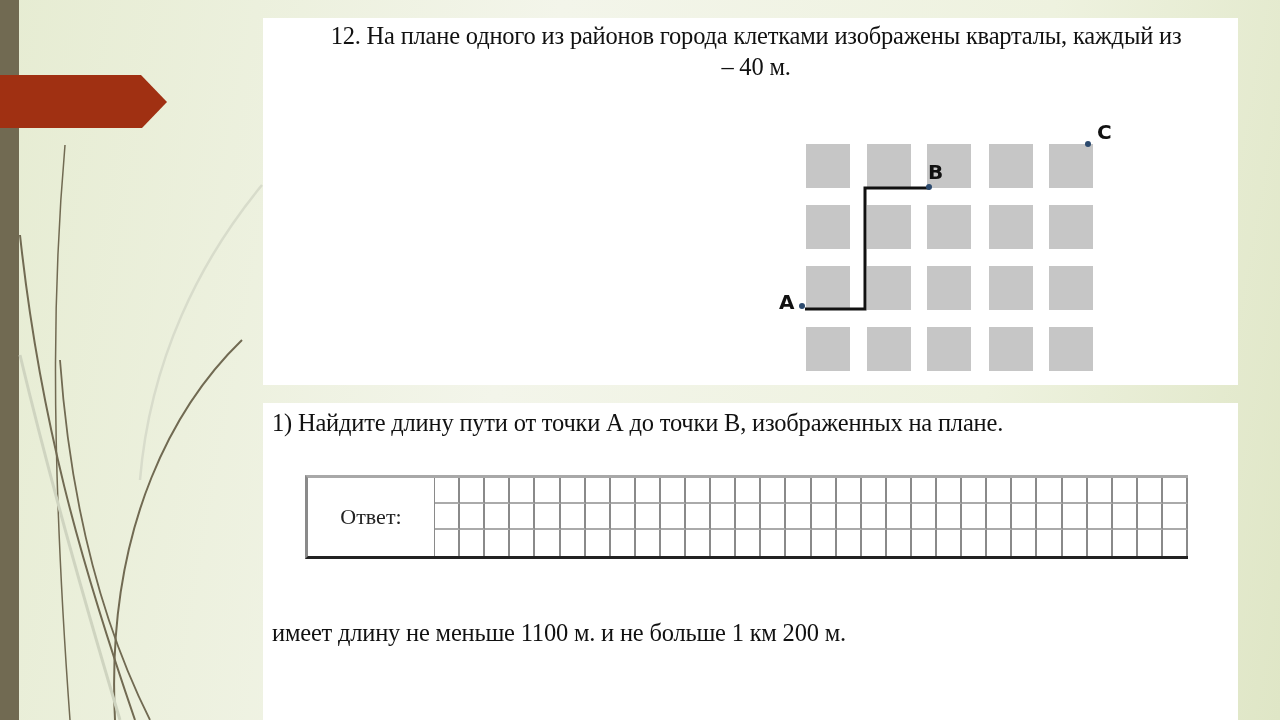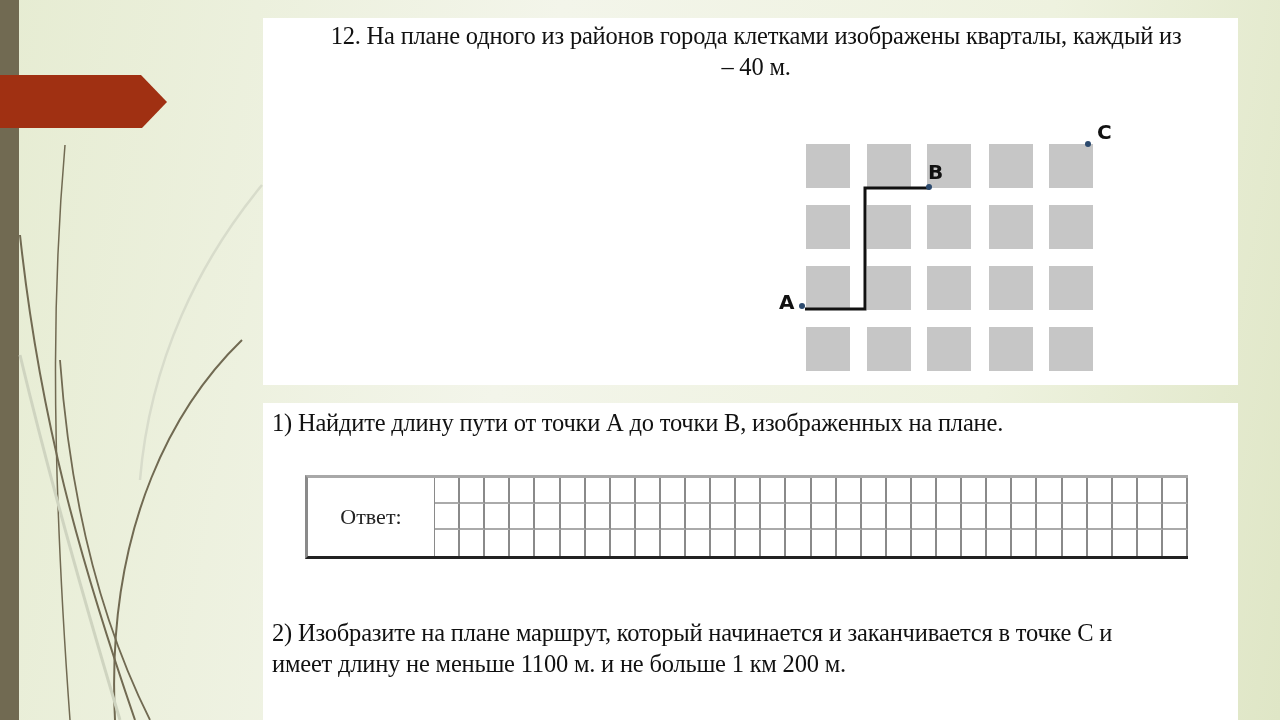--- a/index.html
+++ b/index.html
@@ -200,16 +200,15 @@
         <div class="cell row-last"></div>
         <div class="cell row-last"></div>
         <div class="cell row-last"></div>
         <div class="cell row-last"></div>
         <div class="cell row-last"></div>
         <div class="cell row-last"></div>
       </div>
   </div>
 
   <div class="q-text" style="top:214px">
-    <div>2) Изобразите на плане маршрут, который начинается и заканчивается в точке С и</div>
     <div>имеет длину не меньше 1100 м. и не больше 1 км 200 м.</div>
   </div>
 </div>
 
 </body></html>

